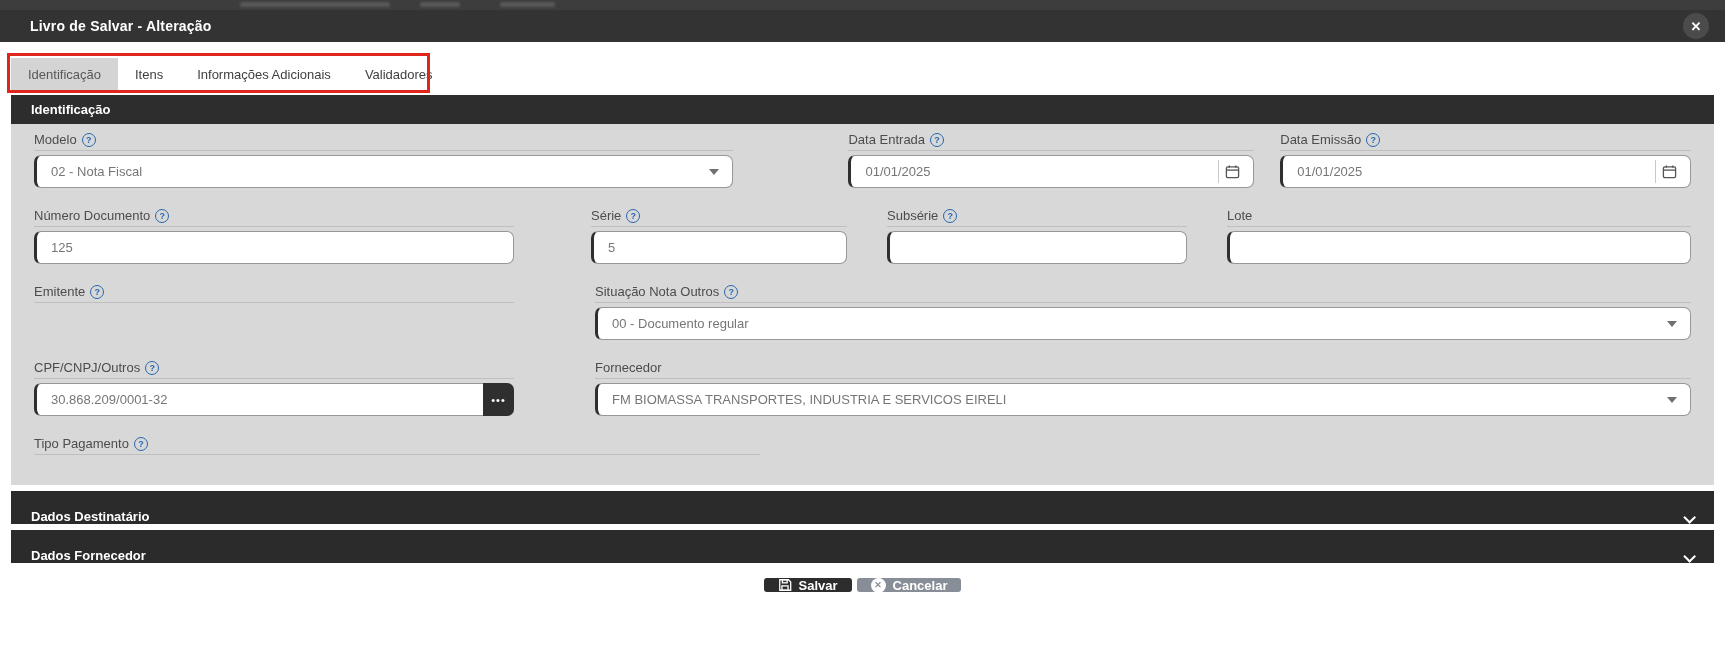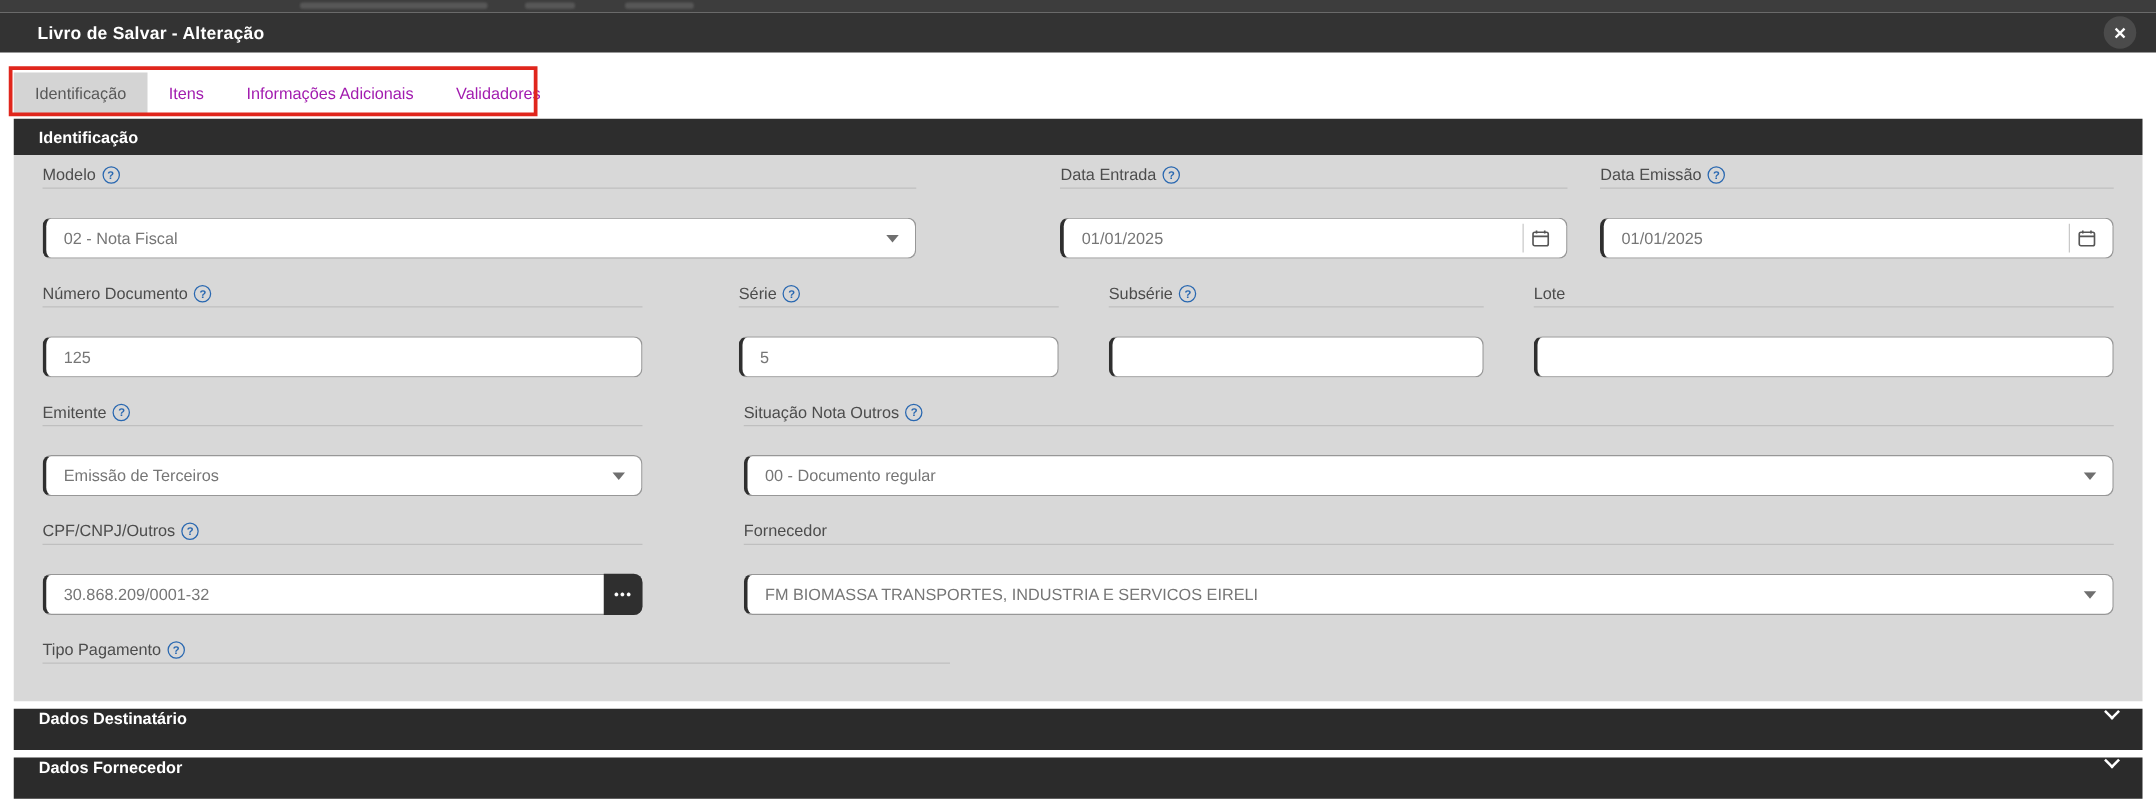--- a/index.html
+++ b/index.html
@@ -14,35 +14,35 @@
   
   .modal-header { height:32px; background:#333333; display:flex; align-items:center;
                   padding:0 16px 0 30px; }
   .modal-title { color:#ffffff; font-size:14px; font-weight:bold; letter-spacing:.2px; }
   .close-btn { margin-left:auto; width:26px; height:26px; border-radius:50%;
                background:#4b4b4b; display:flex; align-items:center; justify-content:center;
                color:#fff; font-size:13px; font-weight:bold; cursor:pointer; }
 
   
   .tabs-row { position:relative; margin:16px 0 4px 0; padding-left:11px; display:flex; height:33px; }
-  .tab { padding:9px 17px; font-size:13px; color:#a21caf; cursor:pointer; white-space:nowrap; }
+  .tab { padding:9px 17px; font-size:13px; color:#404040; cursor:pointer; white-space:nowrap; }
   .tab.active { background:#d4d4d4; color:#585858; }
   .annotation-box { position:absolute; left:7px; top:-5px; width:423px; height:40px;
                     border:3px solid #e0261c; pointer-events:none; }
 
   
   .section-bar { margin:0 11px; height:29px; background:#2d2d2d; color:#fff;
                  font-size:13px; font-weight:bold; display:flex; align-items:center;
                  padding-left:20px; }
 
   
   .form-area { margin:0 11px; background:#d8d8d8; padding:8px 23px 26px 23px; }
   .row { display:flex; margin-bottom:20px; }
   .row:last-child { margin-bottom:0; }
-  .field { display:flex; flex-direction:column;gap:19px; }
+  .field { display:flex; flex-direction:column; }
   .field-label { display:flex; align-items:center; gap:5px; font-size:13px; color:#4c4c4c;
                  padding-bottom:3px; border-bottom:1px solid #bfbfbf; margin-bottom:4px; }
   .help-icon { width:14px; height:14px; border:1px solid #2867b0; border-radius:50%;
                color:#2867b0; font-size:9px; font-weight:bold; display:flex;
                align-items:center; justify-content:center; cursor:pointer; flex:0 0 auto; }
 
   .ctrl { position:relative; height:33px; background:#fff; border:1px solid #979797;
           border-left:3px solid #2f2f2f; border-radius:7px; display:flex;
           align-items:center; padding:0 30px 0 14px; color:#767676; font-size:13px; }
   .ctrl input.bare { flex:1; border:none; outline:none; background:transparent;
@@ -70,21 +70,21 @@
   .f-subserie { width:300px; margin-right:40px; }
   .f-lote     { width:464px; }
   .f-emitente { width:480px; margin-right:81px; }
   .f-situacao { width:1096px; }
   .f-cpf      { width:480px; margin-right:81px; }
   .f-fornec   { width:1096px; }
   .f-tipopag  { width:726px; }
 
   
   .accordion { margin:6px 11px 0 11px; height:33px; background:#2b2b2b; color:#fff;
-               display:flex; align-items:flex-start; padding:0 22px 0 20px;
+               display:flex; align-items:flex-end; padding:0 22px 0 20px;
                font-size:13px; font-weight:bold; cursor:pointer; }
   .acc-chevron { margin-left:auto; width:9px; height:9px; border-right:2px solid #fff;
                  border-bottom:2px solid #fff; transform:rotate(45deg) translateY(-3px); }
 
   
   .footer { margin-top:15px; display:flex; justify-content:center; gap:5px; }
   .btn { height:14px; border:none; border-radius:3px; color:#fff; font-size:13px;
          font-weight:bold; font-family:inherit; display:flex; align-items:center;
          gap:7px; padding:0 14px; cursor:pointer; }
   .btn-save { background:#2d2d2d; }
@@ -204,24 +204,20 @@
         <input class="bare" value="" style="">
       </div>
     </div>
   </div>
 
   <div class="row">
     <div class="field f-emitente">
       <div class="field-label">
         <span>Emitente</span>
         <span class="help-icon">?</span>
-      </div>
-      <div class="ctrl">
-        <span class="val">Emissão de Terceiros</span>
-        <span class="chevron"></span>
       </div>
     </div>
     <div class="field f-situacao">
       <div class="field-label">
         <span>Situação Nota Outros</span>
         <span class="help-icon">?</span>
       </div>
       <div class="ctrl">
         <span class="val">00 - Documento regular</span>
         <span class="chevron"></span>

